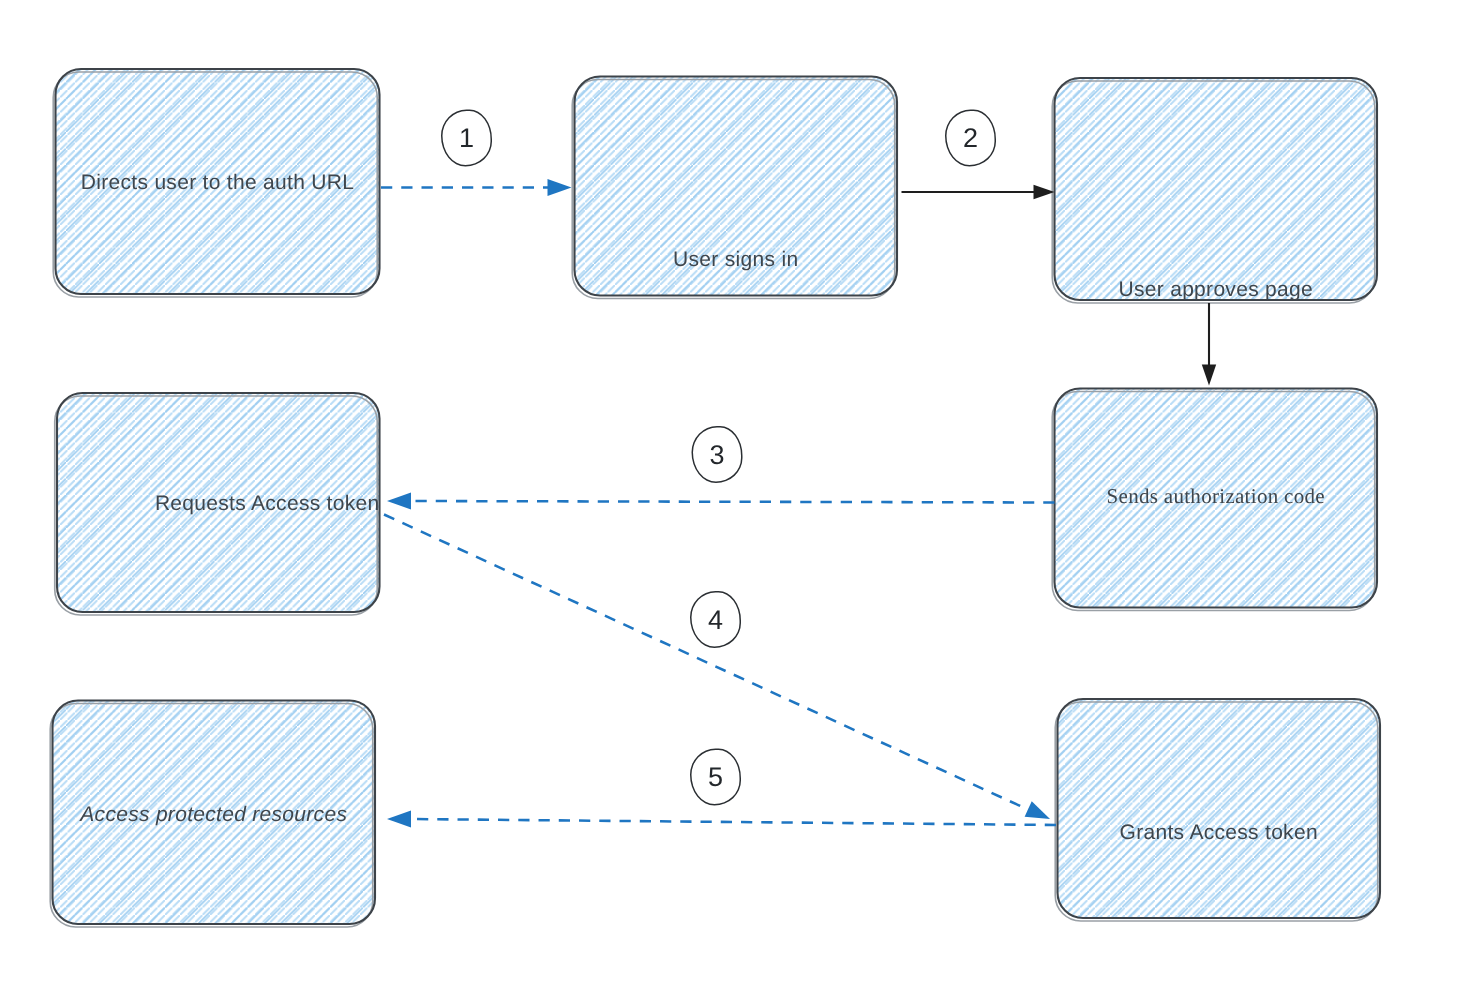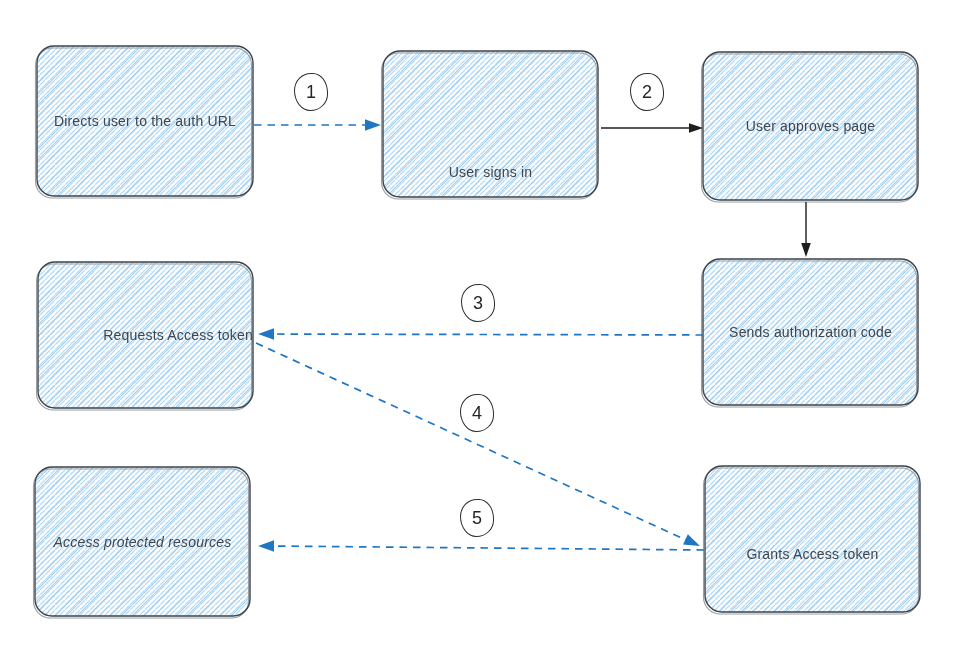--- a/index.html
+++ b/index.html
@@ -149,27 +149,27 @@
       <path d="M 258 546 L 274 540.3 L 274 551.7 Z" fill="#1f76c2"></path>
     </g>
   </svg>
 
   <div class="node-label" style="left:37px; top:46px; width:216px; height:150px;">
     <span>Directs user to the auth URL</span>
   </div>
   <div class="node-label" style="left:383px; top:51px; width:215px; height:146px;margin-top:48px;">
     <span>User signs in</span>
   </div>
-  <div class="node-label" style="left:703px; top:52px; width:215px; height:148px;">
+  <div class="node-label" style="left:703px; top:52px; width:215px; height:148px;align-items:flex-end;">
     <span>User approves page</span>
   </div>
   <div class="node-label" style="left:38px; top:262px; width:215px; height:146px;justify-content:flex-end;">
     <span>Requests Access token</span>
   </div>
-  <div class="node-label" style="left:703px; top:259px; width:215px; height:146px;">
+  <div class="node-label" style="left:703px; top:259px; width:215px; height:146px;font-family:Liberation Serif, serif;">
     <span>Sends authorization code</span>
   </div>
   <div class="node-label" style="left:35px; top:467px; width:215px; height:149px;font-style:italic;">
     <span>Access protected resources</span>
   </div>
   <div class="node-label" style="left:705px; top:466px; width:215px; height:176px;">
     <span>Grants Access token</span>
   </div>
 
   <div class="badge" style="left:294px; top:73px;">

